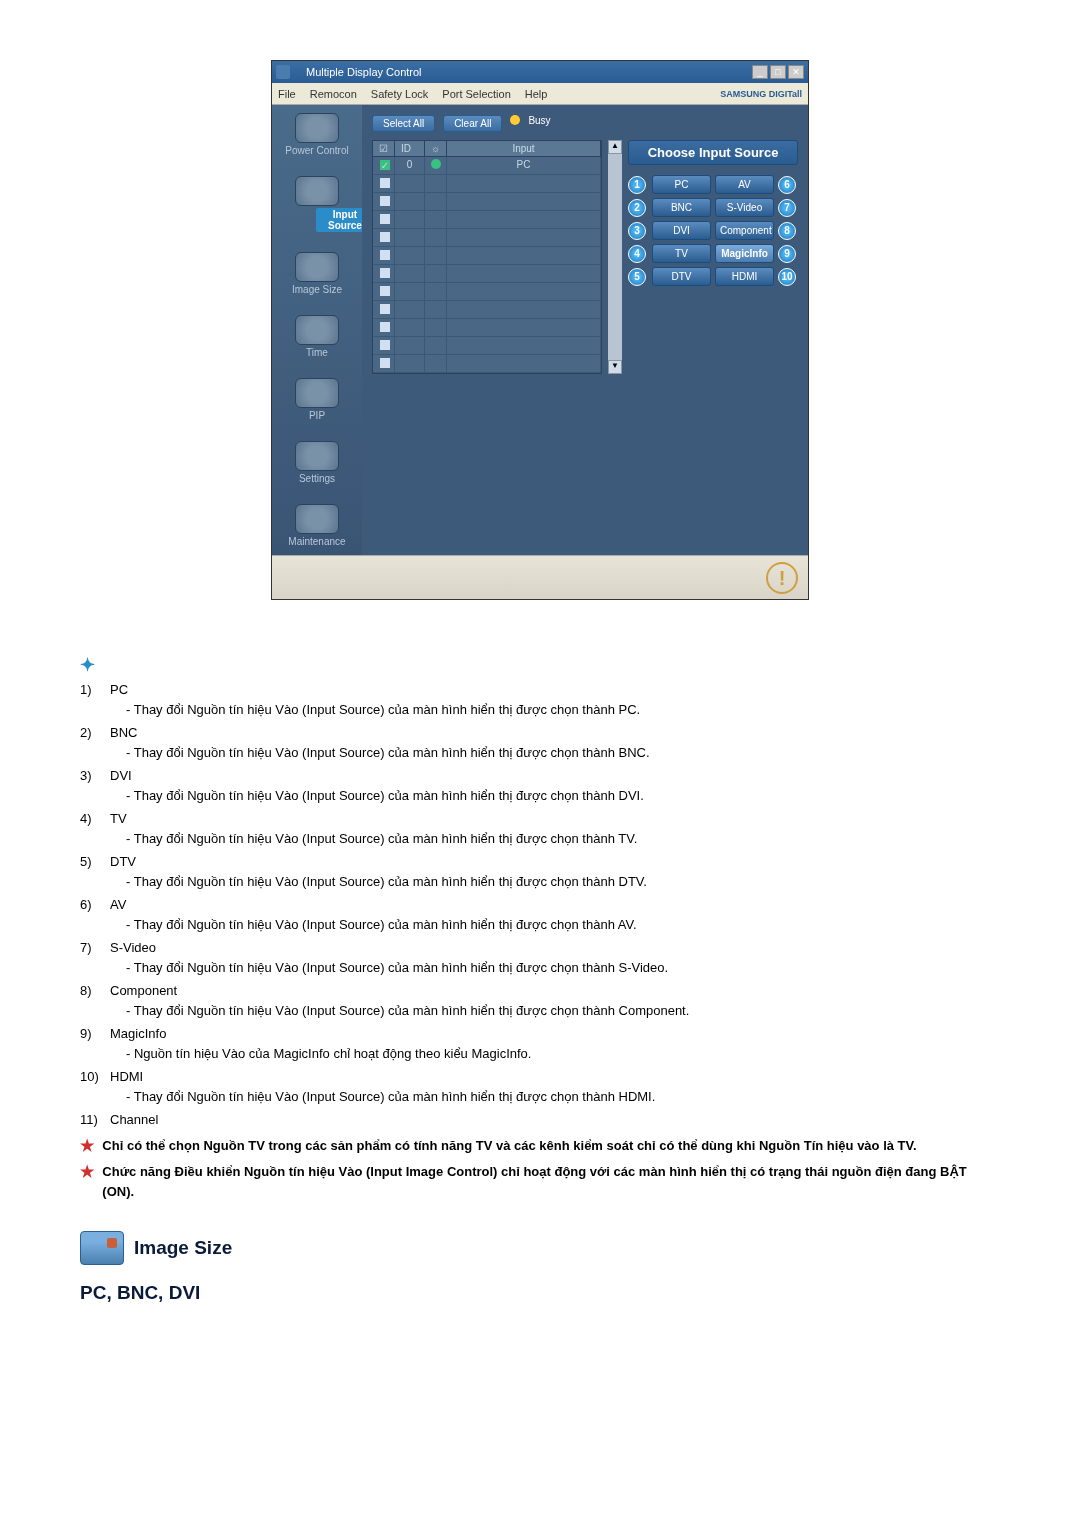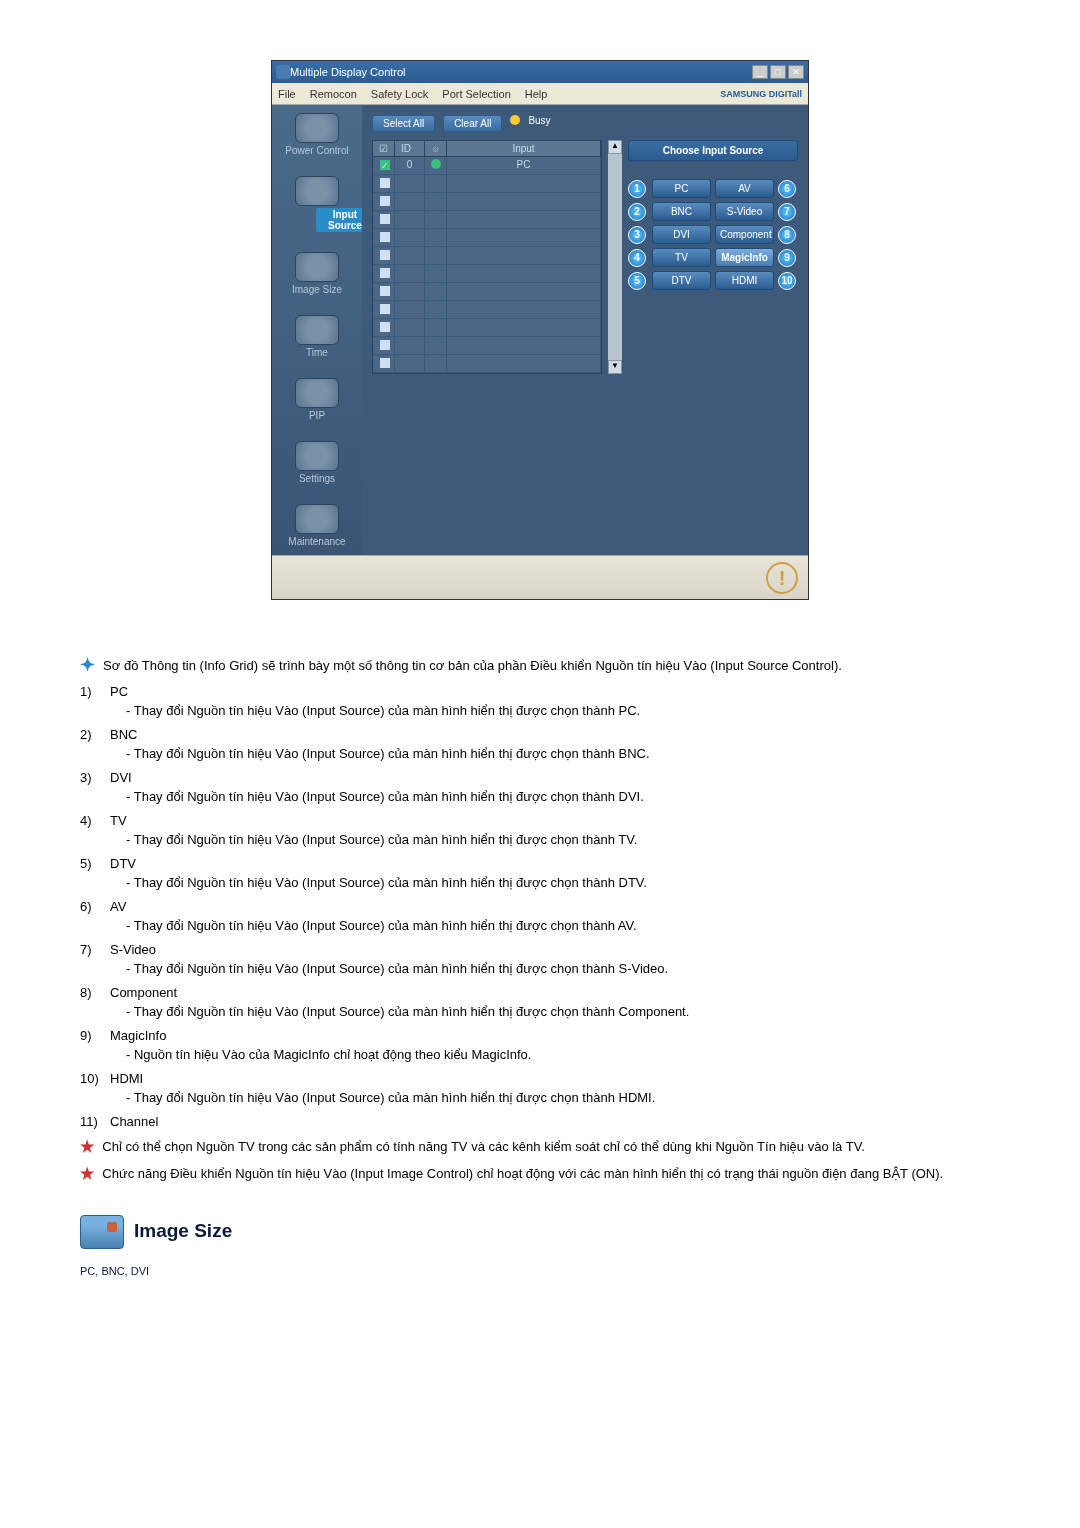--- a/index.html
+++ b/index.html
@@ -1,20 +1,20 @@
 <!DOCTYPE html>
 <html><head>
 <meta charset="utf-8">
 <style>
   * { margin: 0; padding: 0; box-sizing: border-box; }
   body { background: #fff; font-family: Arial, sans-serif; font-size: 13px; color: #000; width: 1080px; }
   .page { padding: 60px 80px; }
   .app-window { width: 538px; margin: 0 auto 40px auto; border: 1px solid #333; background: #fff; }
   .titlebar { background: linear-gradient(to bottom, #3a6ea5, #2a5c94); color: #fff; height: 22px; display: flex; align-items: center; justify-content: space-between; padding: 0 4px; font-size: 11px; }
-  .titlebar-left { display: flex; align-items: center; gap: 0; justify-content: center; }
+  .titlebar-left { display: flex; align-items: center; gap: 16px; justify-content: center; }
   .titlebar-icon { width: 14px; height: 14px; background: #4a7cb0; display: inline-block; border-radius: 2px; }
   .window-controls { display: flex; gap: 2px; }
   .window-btn { width: 16px; height: 14px; background: #ccc; border: 1px solid #888; font-size: 9px; text-align: center; line-height: 12px; cursor: pointer; }
   .menubar { background: #ece9d8; height: 22px; display: flex; align-items: center; padding: 0 6px; gap: 14px; font-size: 11px; color: #333; border-bottom: 1px solid #aaa; position: relative; }
   .menubar .brand { position: absolute; right: 6px; font-size: 9px; color: #2a5c94; font-weight: bold; }
   .app-body { display: flex; background: #3d5a7a; }
   .sidebar { width: 90px; background: linear-gradient(to bottom, #4a6b8a, #3a5474); padding: 8px 4px; display: flex; flex-direction: column; gap: 20px; }
   .side-item { text-align: center; color: #b8c8d8; font-size: 10px; }
   .side-icon { width: 44px; height: 30px; margin: 0 auto 2px; background: radial-gradient(circle, #7a92a8 40%, #5a748e 100%); border-radius: 6px; border: 1px solid #2a4460; }
   .side-item.active { color: #fff; }
@@ -36,45 +36,45 @@
   .grid-row div { padding: 2px 6px; border-right: 1px solid #3a5878; }
   .gr-chk { width: 22px; text-align: center; }
   .gr-id { width: 30px; text-align: center; }
   .gr-pic { width: 22px; text-align: center; }
   .gr-input { flex: 1; text-align: center; }
   .chk-icon { width: 12px; height: 12px; display: inline-block; background: #d0e0f0; border: 1px solid #4a6886; }
   .circle-green { width: 10px; height: 10px; border-radius: 50%; background: #3ac080; display: inline-block; }
   .scrollbar { width: 14px; background: #b8c4d0; display: flex; flex-direction: column; justify-content: space-between; }
   .sb-btn { height: 14px; background: #d0dce8; border: 1px solid #8a96a2; font-size: 8px; text-align: center; cursor: pointer; }
   .source-panel { width: 170px; background: #3d5a7a; }
-  .source-header { background: linear-gradient(to bottom, #3a6ca0, #2a5c90); color: #fff; text-align: center; padding: 4px; font-size: 10px; font-weight: bold; border: 1px solid #1a4c80; border-radius: 3px; margin-bottom: 18px; }
+  .source-header { background: linear-gradient(to bottom, #3a6ca0, #2a5c90); color: #fff; text-align: center; padding: 4px; font-size: 13px; font-weight: bold; border: 1px solid #1a4c80; border-radius: 3px; margin-bottom: 10px; }
   .source-grid { display: grid; grid-template-columns: 20px 1fr 1fr 20px; gap: 4px 4px; align-items: center; }
   .num-badge { width: 18px; height: 18px; border-radius: 50%; background: radial-gradient(circle, #4ab0f0 30%, #1a70b0 100%); color: #fff; font-size: 10px; font-weight: bold; display: flex; align-items: center; justify-content: center; border: 1px solid #fff; }
   .src-btn { background: linear-gradient(to bottom, #5a8cc0, #2a5c90); color: #fff; border: 1px solid #1a4c80; border-radius: 3px; padding: 3px 4px; font-size: 10px; text-align: center; cursor: pointer; white-space: nowrap; overflow: hidden; }
   .src-btn.active { background: linear-gradient(to bottom, #7aacdc, #4a7cb0); font-weight: bold; }
   .status-bar { background: linear-gradient(to bottom, #e8e4d8, #d8d4c8); height: 44px; display: flex; justify-content: flex-end; align-items: center; padding: 0 10px; border-top: 1px solid #aaa; }
   .status-icon { width: 32px; height: 32px; border: 2px solid #d0a040; border-radius: 50%; color: #d0a040; font-size: 20px; font-weight: bold; text-align: center; line-height: 28px; }
 
   .doc-content { padding: 10px 0; line-height: 1.5; }
   .star-line { display: flex; align-items: flex-start; gap: 8px; margin: 6px 0; }
   .star-blue { color: #2a8cc8; font-size: 18px; font-weight: bold; line-height: 1; flex-shrink: 0; }
   .star-red { color: #d03030; font-size: 16px; font-weight: bold; line-height: 1.3; flex-shrink: 0; }
   .num-list { margin: 2px 0 2px 0; }
   .num-item { display: flex; gap: 8px; margin-top: 4px; }
   .num-item .num { min-width: 22px; }
   .num-item .body { flex: 1; }
   .sub-line { margin-left: 16px; }
   .section-header { display: flex; align-items: center; gap: 10px; margin-top: 30px; margin-bottom: 14px; }
   .section-icon { width: 44px; height: 34px; background: linear-gradient(to bottom, #7ab0e0 30%, #4a80b0 100%); border: 1px solid #2a6090; border-radius: 4px; position: relative; }
   .section-icon:after { content: ""; position: absolute; right: 6px; top: 6px; width: 10px; height: 10px; background: #c8603a; border-radius: 2px; }
   .section-title { font-size: 19px; font-weight: bold; color: #0a1a3a; }
-  .subheading { font-size: 11px; font-weight: normal; color: #0a1a3a; margin-bottom: 8px; }
+  .subheading { font-size: 19px; font-weight: bold; color: #0a1a3a; margin-bottom: 8px; }
   ol.plain { list-style: decimal; margin-left: 28px; }
   ol.plain li { padding-left: 4px; }
-  .bold-note { font-weight: normal; }
+  .bold-note { font-weight: bold; }
 </style>
 </head>
 <body>
 
 <div class="page">
 
   <div class="app-window">
     <div class="titlebar">
       <div class="titlebar-left">
         <span class="titlebar-icon"></span>
@@ -256,21 +256,20 @@
 
     <div class="status-bar">
       <div class="status-icon">!</div>
     </div>
   </div>
 
   <div class="doc-content">
 
     <div class="star-line">
       <span class="star-blue">✦</span>
-      <span>Sơ đồ Thông tin (Info Grid) sẽ trình bày một số thông tin cơ bản của phần Điều khiển Nguồn tín hiệu Vào (Input Source Control).</span>
     </div>
 
     <div class="num-list" id="num-list">
         <div class="num-item">
           <div class="num">1)</div>
           <div class="body">
             <div>PC</div>
             <div class="sub-line">- Thay đổi Nguồn tín hiệu Vào (Input Source) của màn hình hiển thị được chọn thành PC.</div>
           </div>
         </div>

